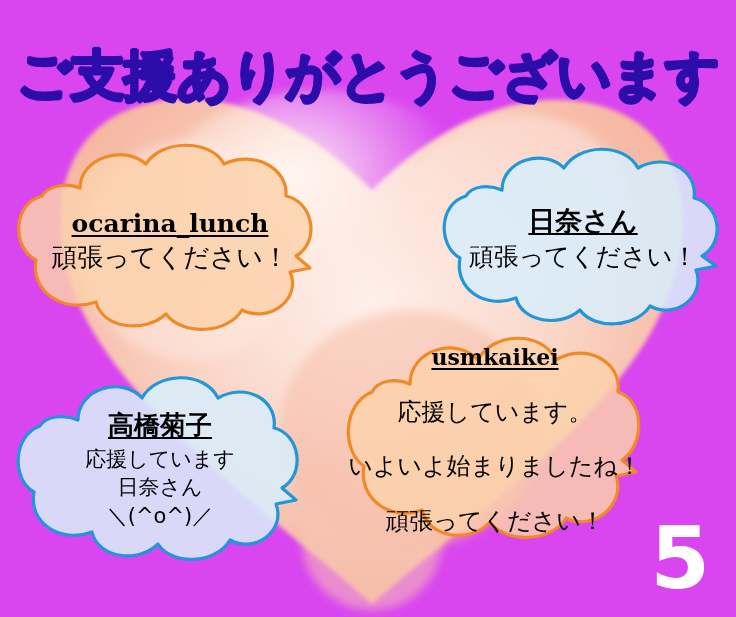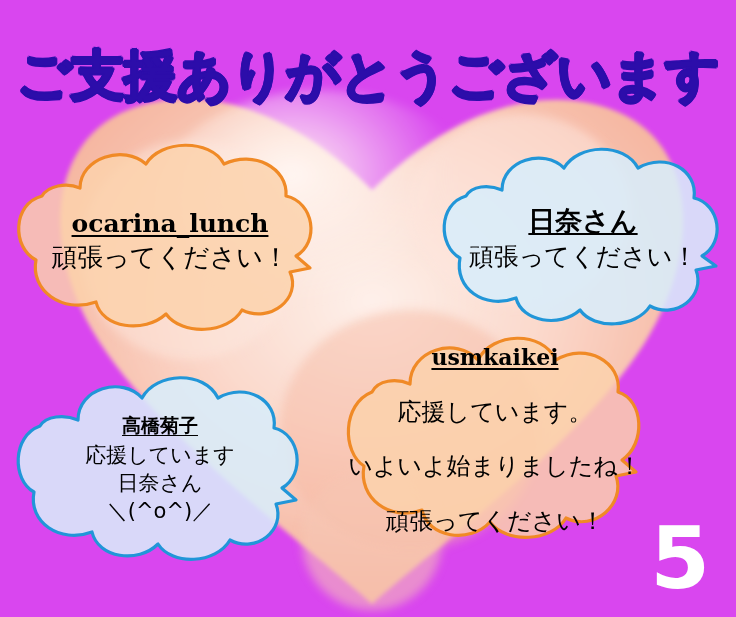--- a/index.html
+++ b/index.html
@@ -90,21 +90,21 @@
 
   
   #bubble-ito { left: 440px; top: 146px; width: 286px; height: 182px; }
   #bubble-ito .content { padding-right: 16px; padding-bottom: 4px; }
   #bubble-ito .handle { font-size: 27px; margin-bottom: 3px; }
   #bubble-ito .msg { font-size: 25px; line-height: 1.2; }
 
   
   #bubble-takahashi { left: 14px; top: 374px; width: 292px; height: 190px; }
   #bubble-takahashi .content { padding-right: 14px; padding-bottom: 4px; }
-  #bubble-takahashi .handle { font-size: 19px; margin-bottom: 2px; }
+  #bubble-takahashi .handle { font-size: 26px; margin-bottom: 2px; }
   #bubble-takahashi .msg { font-size: 21px; line-height: 1.34; }
 
   
   #bubble-usm { left: 344px; top: 334px; width: 302px; height: 212px; }
   #bubble-usm .content { padding-right: 12px; padding-bottom: 8px; gap: 24px; }
   #bubble-usm .handle { font-size: 22px; margin-bottom: 3px; }
   #bubble-usm .msg { font-size: 24px; line-height: 1.26; }
 
   
   .page-number {

